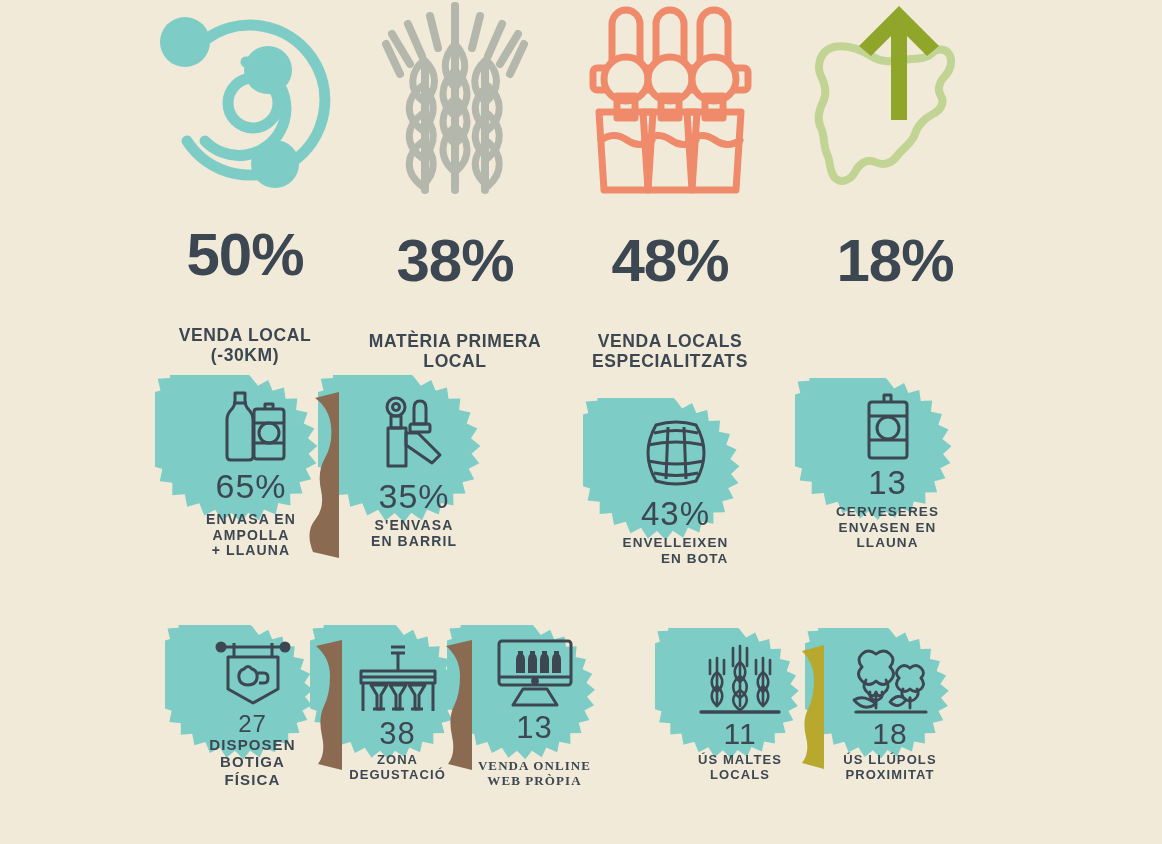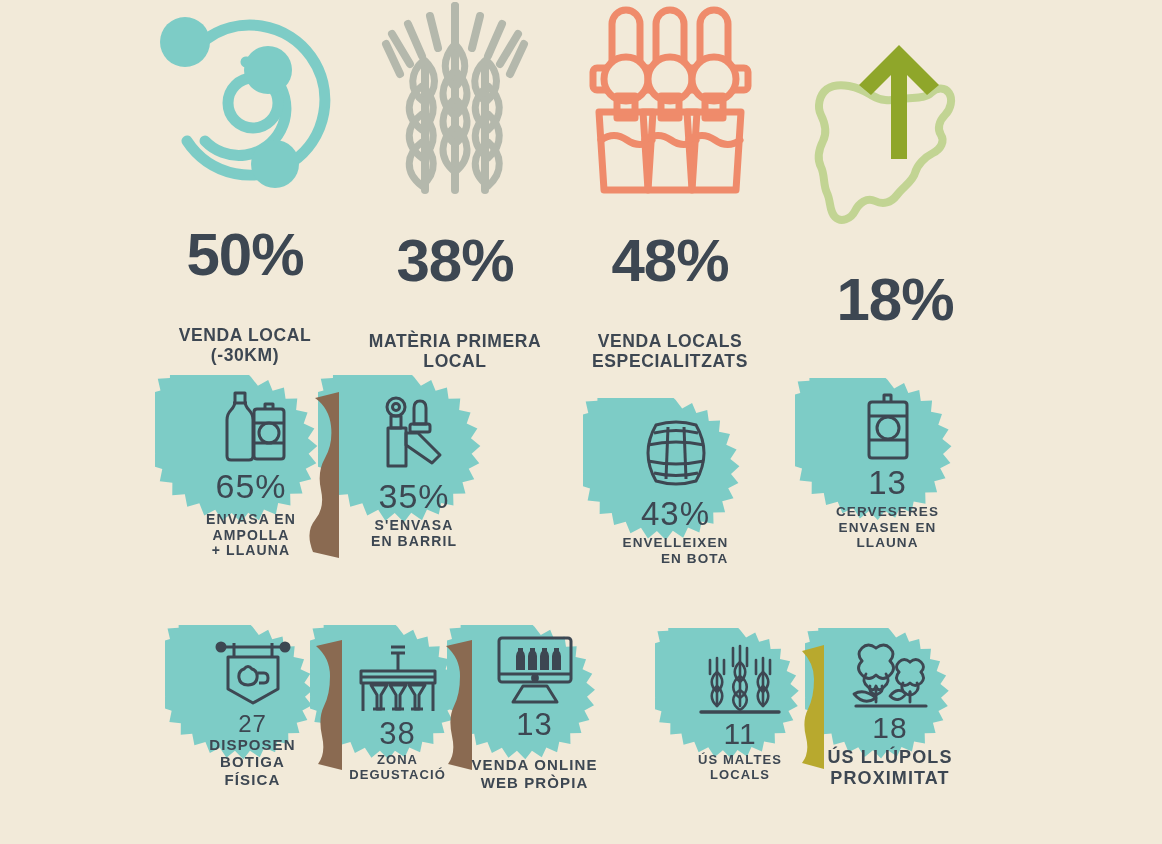--- a/index.html
+++ b/index.html
@@ -142,21 +142,21 @@
             <path d="M57 140 q13 -9 26 0 q13 9 25 0"></path>
             <path d="M101 140 q13 -9 26 0 q13 9 25 0"></path>
           </g>
         </svg>
       </div>
       <div class="top-value">48%</div>
       <div class="top-label">VENDA LOCALS
 ESPECIALITZATS</div>
     </div>
 
-    <div class="top-stat" style="left:770px;justify-content:flex-end;">
+    <div class="top-stat" style="left:770px;">
       <div class="top-icon">
         <svg width="180" height="200" viewBox="0 0 180 200">
           <path d="M22 52 C34 44 54 50 66 58 C76 64 84 64 96 62 C108 60 120 62 126 56
                    C132 50 140 50 144 56 C148 62 146 72 140 78 C134 84 132 92 136 98
                    C140 104 136 112 128 116 C120 120 112 128 110 136 C108 144 98 150 92 158
                    C86 166 78 168 70 164 C62 160 54 166 50 174 C46 182 36 186 30 180
                    C24 174 26 164 22 156 C18 148 20 138 16 130 C12 122 14 112 18 104
                    C22 96 20 86 16 78 C12 70 14 58 22 52 Z" m="" fill="none" stroke="#c2d493" stroke-width="8" stroke-linejoin="round"></path>
           <g fill="#8fa62a">
             <path d="M86 122 h16 v-92 h-16 z"></path>
@@ -370,21 +370,21 @@
           </g>
           <g fill="#3d4752">
             <path d="M25 14 h5 v3 q2 2 2 5 v14 h-9 v-14 q0 -3 2 -5 z"></path>
             <path d="M37 14 h5 v3 q2 2 2 5 v14 h-9 v-14 q0 -3 2 -5 z"></path>
             <path d="M49 14 h5 v3 q2 2 2 5 v14 h-9 v-14 q0 -3 2 -5 z"></path>
             <path d="M61 14 h5 v3 q2 2 2 5 v14 h-9 v-14 q0 -3 2 -5 z"></path>
           </g>
         </svg>
       </div>
       <div class="badge-value" style="font-size:31px;margin-top:3px;">13</div>
-      <div class="badge-label" style="font-size:15px;margin-top:16px;">VENDA ONLINE
+      <div class="badge-label" style="font-size:13px;margin-top:16px;font-family:Liberation Serif, serif;">VENDA ONLINE
 WEB PRÒPIA</div>
     </div>
   </div>
 
   <div class="badge" style="left:655px;top:628px;width:170px;height:170px;">
     <div class="disc">
       <svg width="170" height="170" viewBox="0 0 200 200">
           <use href="#sc1" fill="#f6c62c"></use>
         </svg>
     </div>
@@ -438,18 +438,18 @@
             <path d="M51 34 q-5 6 0 11 q6 5 11 0 q5 5 11 0 q5 -5 0 -11"></path>
             <path d="M55 45 q-3 6 2 10 q5 4 5 -1 q0 5 5 1 q5 -4 2 -10"></path>
             <path d="M28 50 v14 M62 54 v10"></path>
             <path d="M28 60 q-12 -10 -22 -4 q10 12 22 4z"></path>
             <path d="M42 58 q8 -10 16 -2 q-8 10 -16 2z"></path>
             <line x1="8" y1="68" x2="78" y2="68" stroke-width="3.2"></line>
           </g>
         </svg>
       </div>
       <div class="badge-value" style="font-size:30px;margin-top:1px;">18</div>
-      <div class="badge-label" style="font-size:18px;margin-top:4px;">ÚS LLÚPOLS
+      <div class="badge-label" style="font-size:13px;margin-top:4px;">ÚS LLÚPOLS
 PROXIMITAT</div>
     </div>
   </div>
 
 </div>
 
 </body></html>

